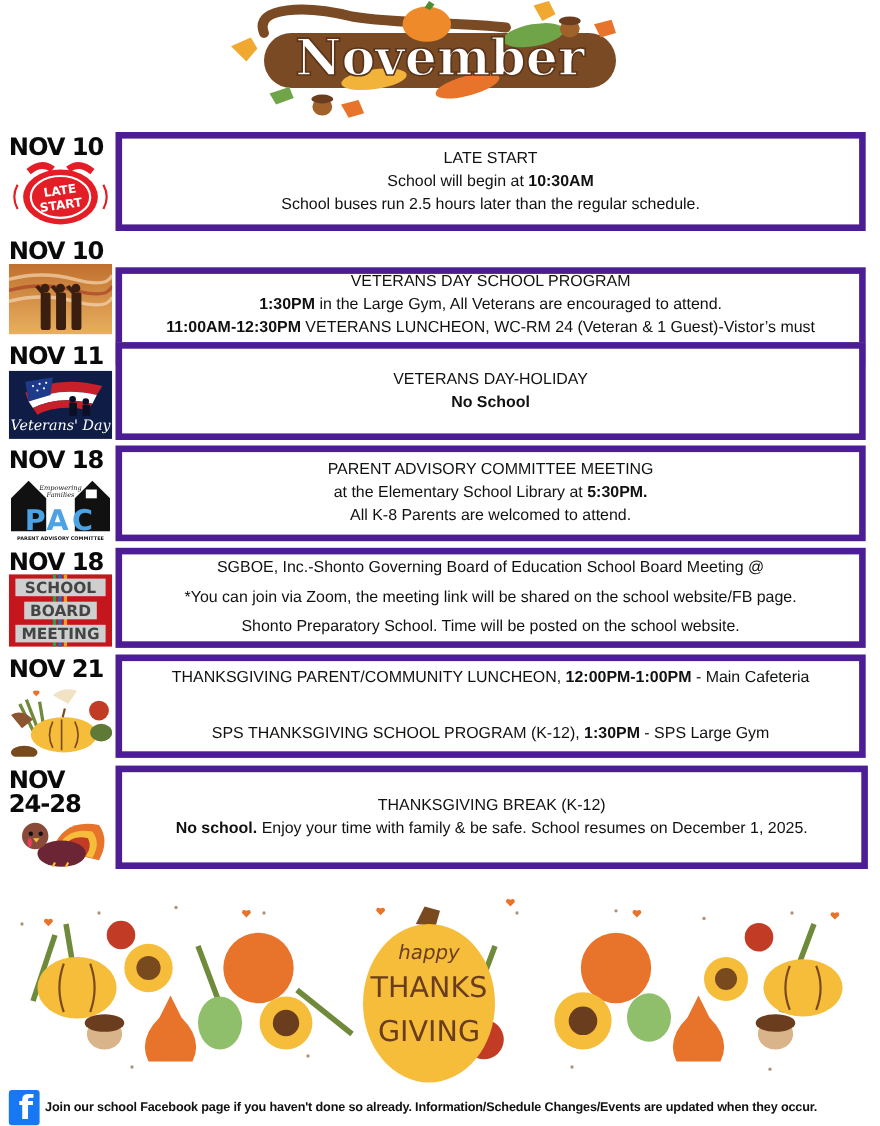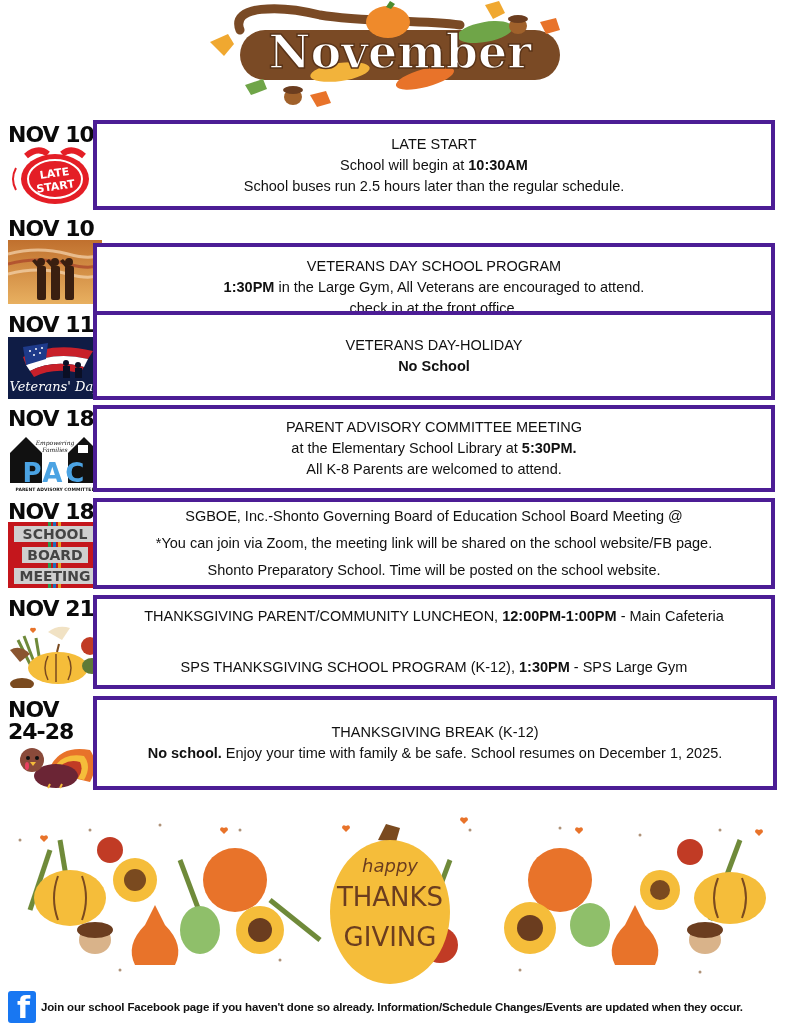--- a/index.html
+++ b/index.html
@@ -3,21 +3,21 @@
 <meta charset="utf-8">
 <style>
   html, body { margin:0; padding:0; background:#ffffff; }
   body { width:800px; height:1024px; position:relative; overflow:hidden;
          font-family:"Liberation Sans", "DejaVu Sans", sans-serif; color:#111; }
   .header { position:absolute; left:200px; top:0; width:400px; height:112px; }
   .header svg { width:100%; height:100%; }
   .date { position:absolute; left:8px; font-family:"DejaVu Sans", sans-serif; font-weight:bold;
           font-size:22px; letter-spacing:-1px; line-height:22px; color:#0a0a0a; }
   .thumb { position:absolute; left:8px; width:94px; }
-  .box { position:absolute; left:93px; border:4px solid #4c1d95; background:#fff;
+  .box { position:absolute; left:105px; border:6px solid #4c1d95; background:#fff;
          box-sizing:border-box; display:flex; flex-direction:column; justify-content:center;
          align-items:center; text-align:center; font-size:14.5px; color:#111; }
   .box .ln { line-height:21px; }
   .box .ln b { font-weight:bold; }
   .banner { position:absolute; left:0; top:800px; width:800px; height:188px; }
   .footer { position:absolute; left:8px; top:990px; width:792px; height:34px; display:flex; align-items:center; }
   .fb { width:28px; height:32px; background:#1877f2; border-radius:3px; position:relative; flex:none; }
   .fb span { position:absolute; left:9px; top:0px; color:#fff; font-weight:bold; font-size:30px;
              font-family:"DejaVu Sans", sans-serif; line-height:34px; }
   .footer-text { margin-left:5px; font-size:11.5px; font-weight:bold; color:#111; white-space:nowrap; letter-spacing:-0.15px; }
@@ -93,20 +93,21 @@
         <path d="M44 28 l-6 -7 l3 -2 l6 6z"></path>
       <circle cx="61" cy="22" r="4"></circle>
         <rect x="57" y="26" width="9" height="34" rx="2"></rect>
         <path d="M58 28 l-6 -7 l3 -2 l6 6z"></path>
     </g>
   </svg>
 </div>
 <div class="box" style="top:216px;width:682px;height:89px;margin-top:27px;">
   <div class="ln"><span>VETERANS DAY SCHOOL PROGRAM</span></div>
   <div class="ln"><b>1:30PM</b><span> in the Large Gym, All Veterans are encouraged to attend.</span></div>
+  <div class="ln"><b>11:00AM-12:30PM</b><span> VETERANS LUNCHEON, WC-RM 24 (Veteran &amp; 1 Guest)-Vistor’s must</span></div>
   <div class="ln"><span>check in at the front office.</span></div>
 </div>
 
 <div class="date" style="top:314px;">NOV 11</div>
 <div class="thumb" style="top:337px;height:62px;text-align:center;">
   <svg viewBox="0 0 94 62" width="94" height="62">
     <rect width="94" height="62" fill="#0f1c45"></rect>
     <path d="M15 20 Q45 4 85 14 L80 22 Q45 14 18 28z" fill="#c8202a"></path>
     <path d="M18 28 Q45 14 80 22 L76 30 Q45 22 22 34z" fill="#ffffff"></path>
     <path d="M22 34 Q45 22 76 30 L72 36 Q45 30 26 40z" fill="#c8202a"></path>

